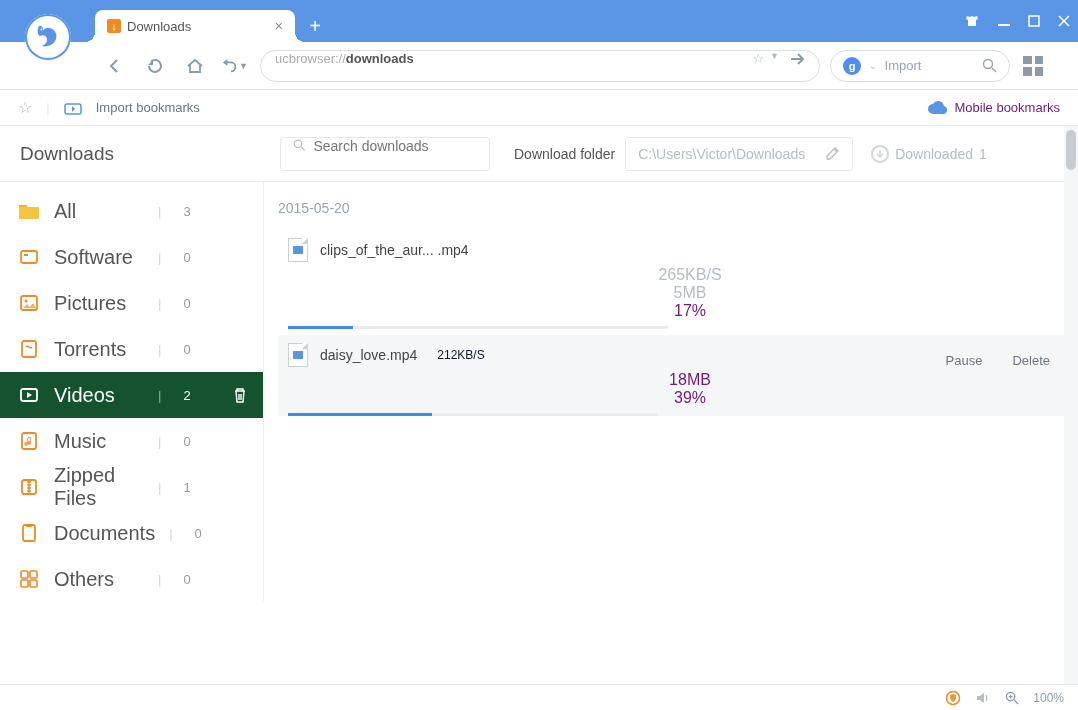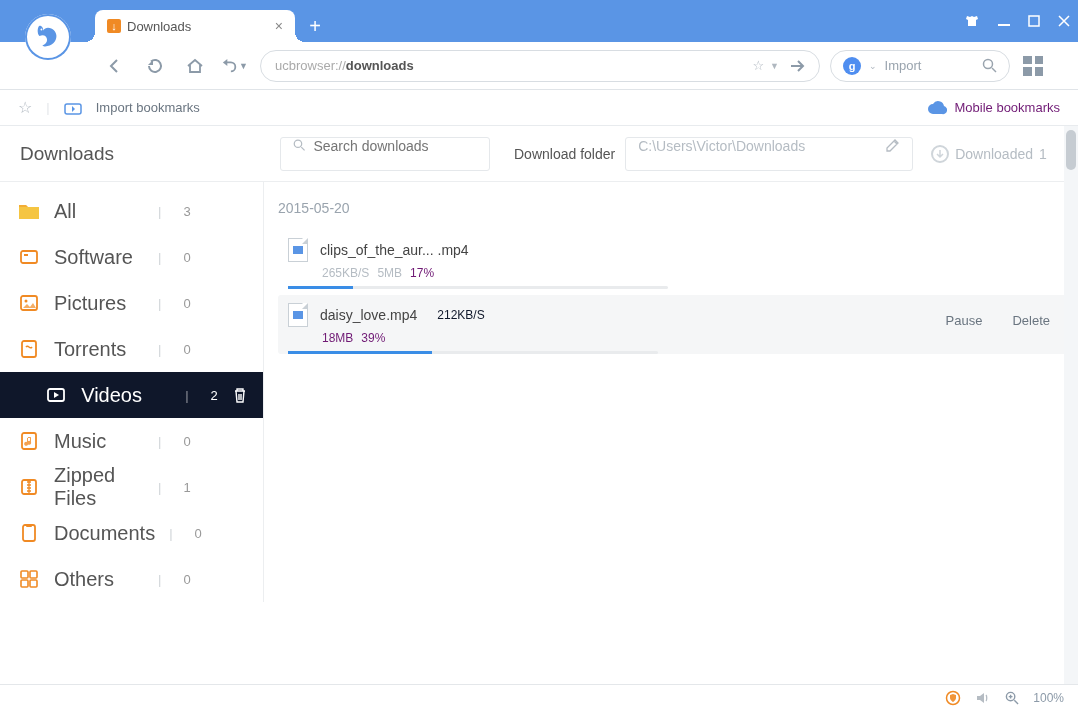--- a/index.html
+++ b/index.html
@@ -16,69 +16,69 @@
   .tab .fav { width:14px; height:14px; background:#f08a24; border-radius:2px; display:flex; align-items:center; justify-content:center; color:#fff; font-size:11px; margin-right:6px;}
   .tab .title { flex:1; color:#555; font-size:13px;}
   .tab .close { color:#888; font-size:14px; cursor:pointer;}
   .newtab { width:40px; height:32px; display:flex; align-items:center; justify-content:center; color:#fff; font-size:20px; cursor:pointer;}
   .winctrls { position:absolute; right:8px; top:0; height:42px; display:flex; align-items:center; gap:18px; color:#fff; }
   .winctrls span, .winctrls div { cursor:pointer; display:inline-flex;}
   
   
   .toolbar { height:48px; background:#fff; border-bottom:1px solid #e0e4e8; display:flex; align-items:center; padding:0 12px 0 100px; gap:10px; }
   .nav-btn { width:30px; height:30px; display:flex; align-items:center; justify-content:center; color:#8c9aa8; cursor:pointer; border-radius:4px;}
-  .addressbar { flex:1; height:32px; border:1px solid #d8dde2; border-radius:16px; display:flex; align-items:center; padding:0 14px; color:#888; max-width:560px;}
+  .addressbar { flex:1; height:32px; border:1px solid #d8dde2; border-radius:16px; display:flex; padding:0 14px; color:#888; max-width:560px;}
   .addressbar .url-plain{ color:#aaa;}
   .addressbar .url-bold{ color:#555; font-weight:600;}
   .addressbar .spacer{flex:1;}
   .searchbox { height:32px; border:1px solid #d8dde2; border-radius:16px; display:flex; align-items:center; padding:0 12px; gap:8px; width:180px; color:#888;}
   .searchbox .g { width:18px; height:18px; border-radius:50%; background:#4f8ef0; color:#fff; font-size:11px; display:flex; align-items:center; justify-content:center; font-weight:bold;}
   .apps-btn { width:26px; height:26px; display:grid; grid-template-columns:1fr 1fr; grid-template-rows:1fr 1fr; gap:3px; cursor:pointer; padding:3px;}
   .apps-btn div{ background:#8c9aa8;}
   
   
   .bookmarkbar { height:36px; background:#fff; border-bottom:1px solid #e8ebee; display:flex; align-items:center; padding:0 18px; color:#6a7580; font-size:13px;}
   .bookmarkbar .left{ display:flex; align-items:center; gap:14px;}
   .bookmarkbar .right{ margin-left:auto; display:flex; align-items:center; gap:8px; color:#5a95e5;}
   .bk-icon{ color:#5a95e5; }
   
   .header-row { height:56px; display:flex; align-items:center; border-bottom:1px solid #eceef0; }
   .page-title { width:264px; padding-left:20px; font-size:19px; color:#555; }
   .search-dl { height:34px; border:1px solid #e5e8eb; border-radius:3px; display:flex; align-items:flex-start; padding:0 12px; gap:8px; color:#9aa4ae; width:210px; margin-left:16px;}
   .search-dl input{ border:none; outline:none; font-size:14px; color:#555; width:100%; background:transparent;}
   .folder-label{ margin-left:24px; color:#555; font-size:14px;}
-  .folder-path { height:34px; border:1px solid #e5e8eb; border-radius:3px; display:flex; align-items:flex-start; padding:0 12px; color:#b5bcc3; font-size:14px; width:288px; margin-left:10px; justify-content:space-between;}
+  .folder-path { height:34px; border:1px solid #e5e8eb; border-radius:3px; display:flex; align-items:center; padding:0 12px; color:#b5bcc3; font-size:14px; width:228px; margin-left:10px; justify-content:space-between;}
   .downloaded-btn{ margin-left:18px; display:flex; align-items:center; gap:6px; color:#b5bcc3; font-size:14px;}
   .downloaded-btn .circ{ width:18px; height:18px; border:2px solid #cfd5da; border-radius:50%; display:flex; align-items:center; justify-content:center;}
   
   .main { display:flex; flex:1; overflow:hidden;}
   .sidebar { width:264px; border-right:1px solid #eceef0; padding-top:6px;}
   .cat { height:46px; display:flex; align-items:center; padding:0 18px; gap:14px; color:#555; cursor:pointer; position:relative;}
-  .cat.active{ background:#0f172a; color:#fff;justify-content:center;}
+  .cat.active{ background:#14532d; color:#fff;}
   .cat .cicon{ width:22px; height:22px; display:flex; align-items:center; justify-content:center; color:#f08a24;}
   .cat.active .cicon{ color:#fff;}
   .cat .label{ flex:0 0 90px; font-size:20px;}
   .cat .sep{ color:#d0d4d8; margin-right:8px;}
   .cat.active .sep{ color:rgba(255,255,255,0.5);}
   .cat .count{ color:#999; font-size:13px;}
   .cat.active .count{ color:#fff;}
   .cat .trash{ position:absolute; right:16px; color:#fff;}
   
   .list { flex:1; padding:14px 10px 0 14px; overflow:auto;}
   .date-head{ color:#9aa4ae; font-size:14px; margin:4px 0 14px 0;}
   .dl-item { padding:8px 10px 0 10px; border-radius:3px; position:relative; margin-bottom:6px;}
   .dl-item.hover{ background:#f5f6f7;}
   .dl-row{ display:flex; align-items:center; gap:12px;}
   .file-ic{ width:20px; height:24px; border:1px solid #c9d0d6; background:#fff; position:relative; display:flex; align-items:center; justify-content:center;}
   .file-ic::before{ content:""; position:absolute; right:-1px; top:-1px; border-style:solid; border-width:0 6px 6px 0; border-color:transparent #fff transparent transparent;}
   .file-ic::after{ content:""; position:absolute; right:-1px; top:-1px; border-style:solid; border-width:0 0 6px 6px; border-color:transparent transparent #c9d0d6 transparent;}
   .file-ic .vid{ width:10px; height:8px; background:#5a95e5;}
   .fname{ color:#444; font-size:14px;}
   .meta{ color:#0f172a; font-size:12px; margin-left:8px;}
-  .stat-line{ margin:4px 0 0 34px; font-size:12px; display:flex; gap:8px; align-items:center; color:#b5bcc3;}
+  .stat-line{ margin:4px 0 0 34px; font-size:16px; display:flex; gap:0; align-items:center; color:#b5bcc3;flex-direction:column;}
   .bluestat{ color:#701a75;}
   .bar{ height:3px; background:#e9ebed; margin:6px 0 0 0; position:relative; border-radius:2px; width:380px;}
   .dl-item.hover .bar{ width:100%; max-width:370px;}
   .bar .fill{ position:absolute; left:0; top:0; bottom:0; background:#3a8de6;}
   .actions{ position:absolute; right:18px; top:18px; display:flex; gap:30px; color:#6a7580; font-size:13px;}
   
   
   .statusbar{ position:absolute; left:0; right:0; bottom:0; height:26px; border-top:1px solid #e4e7ea; background:#fff; display:flex; align-items:center; justify-content:flex-end; padding:0 14px; gap:14px; color:#8c9aa8; font-size:12px;}
   .vscroll{ position:absolute; right:0; top:126px; width:14px; bottom:26px; background:#f4f6f8;}
   .vscroll .thumb{ position:absolute; left:2px; right:2px; top:4px; height:40px; background:#c6ccd2; border-radius:5px;}

